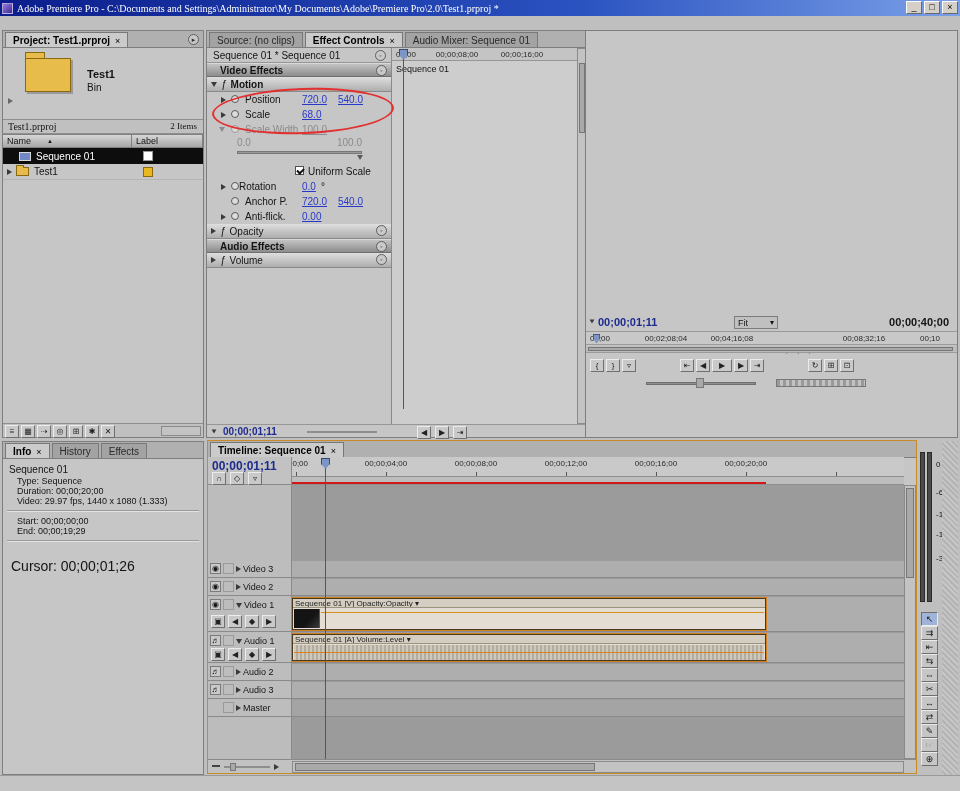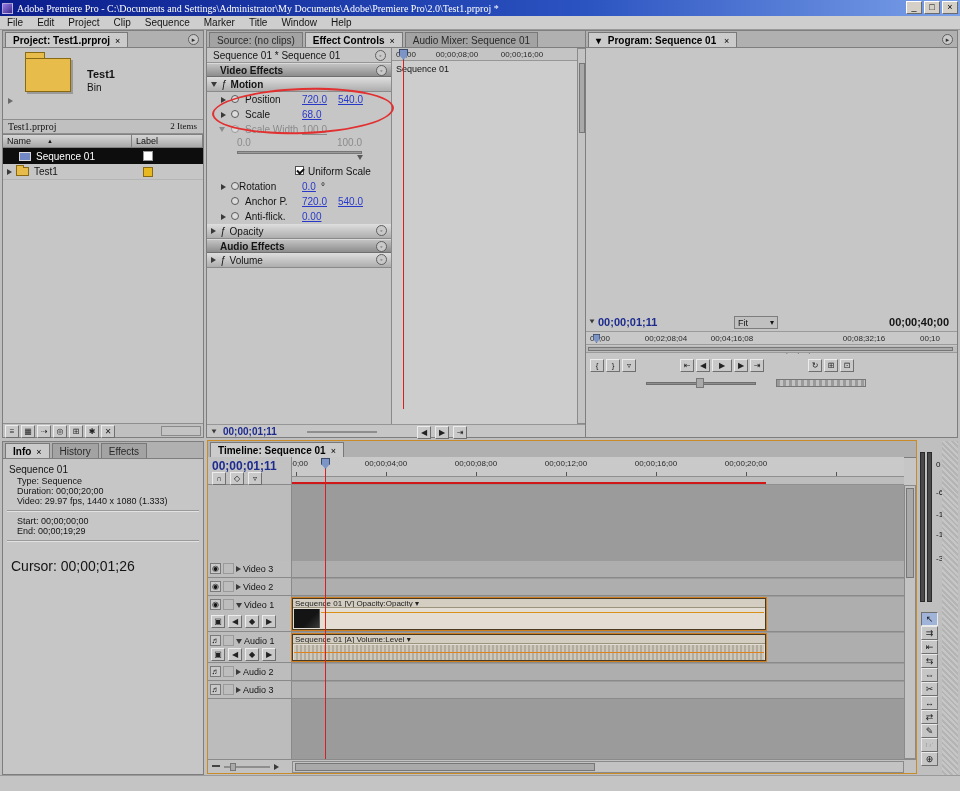--- a/index.html
+++ b/index.html
@@ -124,31 +124,20 @@
   <div class="titlebar">
     <span class="app-icon"></span>
     <span class="title-text">Adobe Premiere Pro - C:\Documents and Settings\Administrator\My Documents\Adobe\Premiere Pro\2.0\Test1.prproj *</span>
     <span class="win-btns">
       <span class="win-btn">_</span>
       <span class="win-btn">□</span>
       <span class="win-btn">×</span>
     </span>
   </div>
 
-  <div class="menubar">
-    <span class="menu-item">File</span>
-    <span class="menu-item">Edit</span>
-    <span class="menu-item">Project</span>
-    <span class="menu-item">Clip</span>
-    <span class="menu-item">Sequence</span>
-    <span class="menu-item">Marker</span>
-    <span class="menu-item">Title</span>
-    <span class="menu-item">Window</span>
-    <span class="menu-item">Help</span>
-  </div>
 
   <div class="panel" style="left:2px; top:30px; width:202px; height:408px;">
     <div class="tabbar">
       <span class="tab active">
         <span>Project: Test1.prproj</span><span class="x">×</span>
       </span>
       <span class="pmenu">▸</span>
     </div>
 
     <div class="abs" style="left:0; top:17px; width:200px; height:72px; border-bottom:1px solid #8e8e8e;">
@@ -318,28 +307,20 @@
       <span class="abs" style="left:100px; top:6px; width:70px; height:2px; background:#8e8e8e;"></span>
       <span class="mbtn" style="position:absolute; left:210px; top:1px;">◀</span>
       <span class="mbtn" style="position:absolute; left:228px; top:1px;">▶</span>
       <span class="mbtn" style="position:absolute; left:246px; top:1px;">⇥</span>
     </div>
   </div>
 
   <div class="annotation" style="left:212px; top:88px; width:182px; height:46px;"></div>
 
   <div class="panel" style="left:585px; top:30px; width:373px; height:408px;">
-    <div class="tabbar">
-      <span class="tab active">
-        <span style="margin-right:4px;">▾</span>
-        <span>Program: Sequence 01</span>
-        <span class="x">×</span>
-      </span>
-      <span class="pmenu">▸</span>
-    </div>
 
 
     <div class="abs" style="left:0; top:283px; width:371px; height:16px;">
       <span class="tw-o abs" style="left:3px; top:5px; transform:scale(.8);"></span>
       <span class="abs tcblue" style="left:12px; top:2px; font-size:11px;">00;00;01;11</span>
       <span class="abs" style="left:148px; top:2px; width:44px; height:13px; background:#c0c0c0; border:1px solid #7d7d7d; display:flex; justify-content:space-between; padding:0 3px; font-size:9px; line-height:12px;">
         <span>Fit</span>
           <span style="font-size:8px;">▾</span>
       </span>
       <span class="abs" style="right:8px; top:2px; font-size:11px; font-weight:bold;">00;00;40;00</span>
@@ -515,20 +496,28 @@
     <div class="abs" style="left:0; top:241px; width:696px; height:17px;">
       <div class="trk-head">
         <span class="tico">♬</span>
         <span class="lockbox"></span>
         <span class="tw-c" style="margin-top:3px;"></span>
         <span style="margin-top:1px;">Audio 3</span>
       </div>
       <div class="trk-body"></div>
     </div>
 
+    <div class="abs" style="left:0; top:259px; width:696px; height:17px;">
+      <div class="trk-head">
+        <span class="lockbox" style="margin-left:13px;"></span>
+        <span class="tw-c" style="margin-top:3px;"></span>
+        <span style="margin-top:1px;">Master</span>
+      </div>
+      <div class="trk-body" style="background:#a4a4a4;"></div>
+    </div>
 
     <div class="cti-head" style="left:113px; top:17px;"></div>
     <div class="cti-line" style="left:117px; top:28px; height:290px;"></div>
 
     <div class="abs scroll-v" style="left:696px; top:44px; width:12px; height:274px;">
       <div class="thumb abs" style="left:1px; top:2px; width:8px; height:90px;"></div>
     </div>
 
     <div class="abs" style="left:0; top:318px; width:708px; height:14px; background:#c2c2c2; border-top:1px solid #8a8a8a;">
       <span class="abs" style="left:4px; top:5px; width:8px; height:2px; background:#444;"></span>

